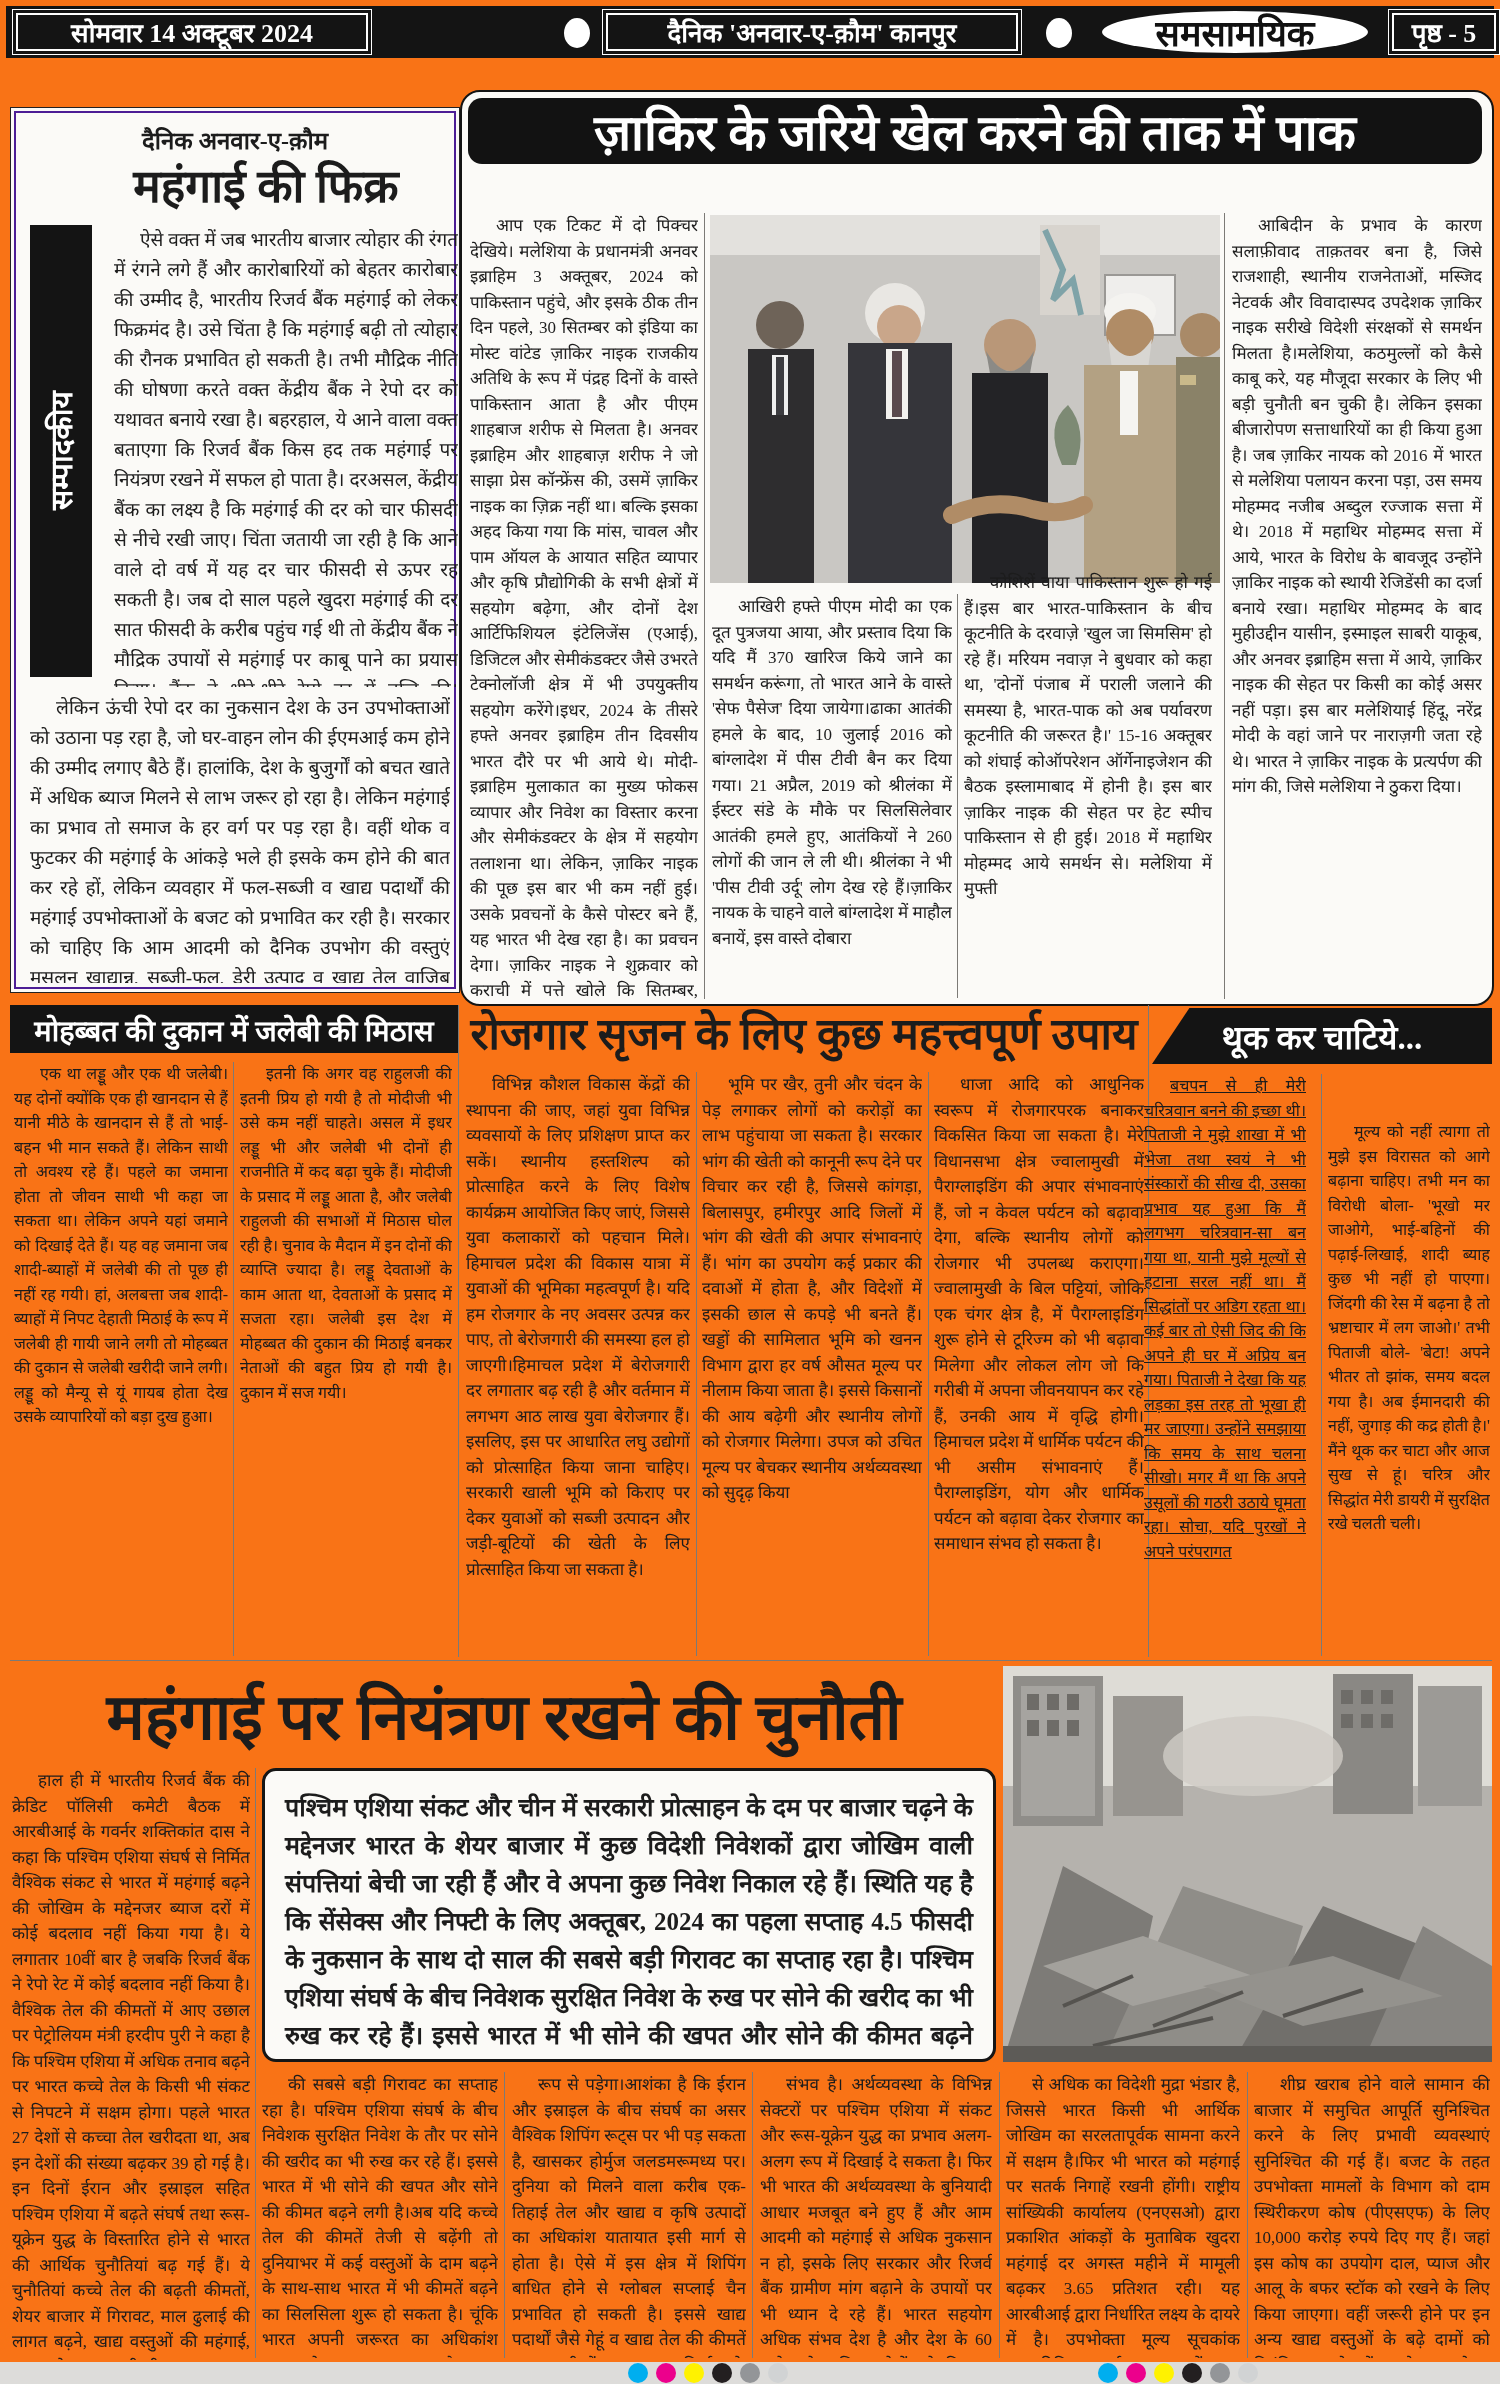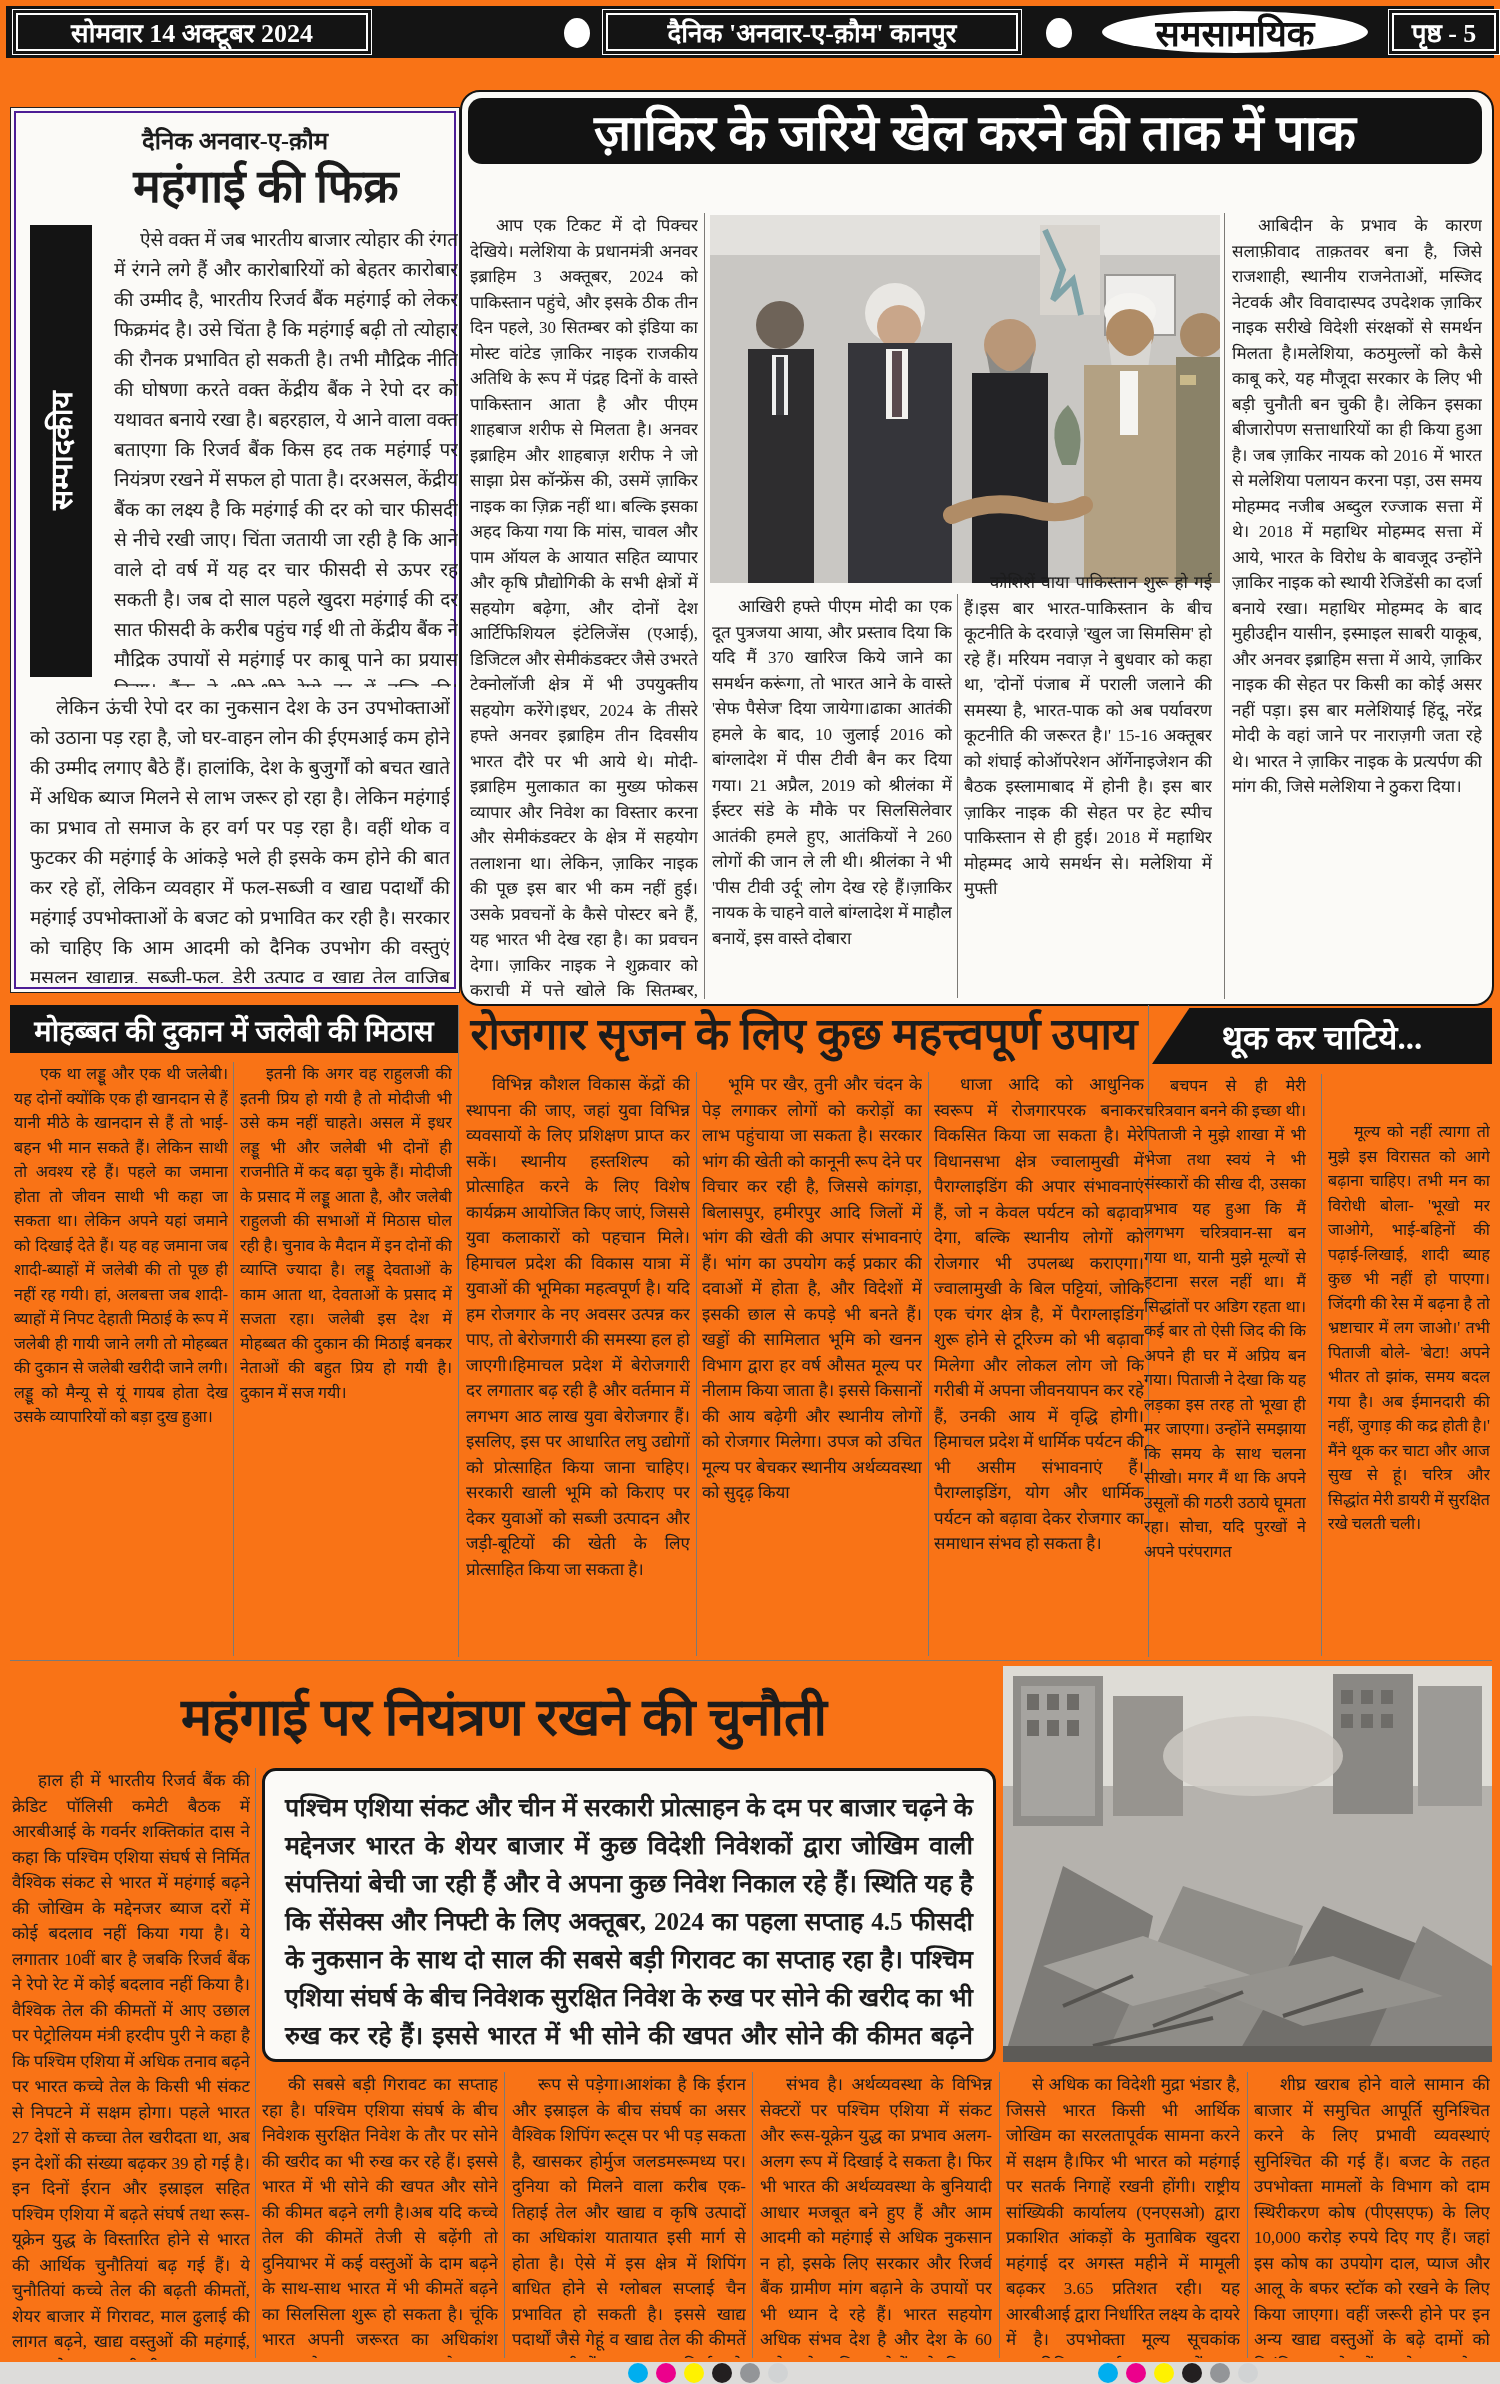--- a/index.html
+++ b/index.html
@@ -43,21 +43,21 @@
               display:flex;align-items:center;justify-content:center;color:#fff;font-size:29px;font-weight:700;}
   
   .rojgar-head{position:absolute;left:462px;top:1000px;width:684px;height:64px;display:flex;align-items:center;justify-content:center;
                font-size:44px;font-weight:800;white-space:nowrap;}
   
   .thook-bar{position:absolute;left:1152px;top:1008px;width:340px;height:56px;background:#141414;
              clip-path:polygon(11% 0,100% 0,100% 100%,0 100%);
              display:flex;align-items:center;justify-content:center;color:#fff;font-size:33px;font-weight:700;}
   
   .meh-head{position:absolute;left:14px;top:1664px;width:980px;height:100px;display:flex;align-items:center;justify-content:center;
-            font-size:52px;font-weight:800;white-space:nowrap;}
+            font-size:64px;font-weight:800;white-space:nowrap;}
   .meh-intro{position:absolute;left:262px;top:1768px;width:688px;height:252px;border:3px solid #161616;border-radius:14px;
              padding:18px 20px;font-size:25px;line-height:38px;font-weight:700;text-align:justify;overflow:hidden;background:#fbfaf7;}
   
   .foot{position:absolute;left:0;top:2362px;width:1500px;height:22px;background:#dddcda;}
   .dots{position:absolute;top:2363px;display:flex;gap:8px;}
   .dots span{width:20px;height:20px;border-radius:50%;display:inline-block;}
 </style>
 </head>
 <body>
 
@@ -168,21 +168,21 @@
   <div class="col body17" style="left:934px;top:1072px;width:210px;height:584px;">
       <p>धाजा आदि को आधुनिक स्वरूप में रोजगारपरक बनाकर विकसित किया जा सकता है। मेरे विधानसभा क्षेत्र ज्वालामुखी में पैराग्लाइडिंग की अपार संभावनाएं हैं, जो न केवल पर्यटन को बढ़ावा देगा, बल्कि स्थानीय लोगों को रोजगार भी उपलब्ध कराएगा। ज्वालामुखी के बिल पट्टियां, जोकि एक चंगर क्षेत्र है, में पैराग्लाइडिंग शुरू होने से टूरिज्म को भी बढ़ावा मिलेगा और लोकल लोग जो कि गरीबी में अपना जीवनयापन कर रहे हैं, उनकी आय में वृद्धि होगी। हिमाचल प्रदेश में धार्मिक पर्यटन की भी असीम संभावनाएं हैं। पैराग्लाइडिंग, योग और धार्मिक पर्यटन को बढ़ावा देकर रोजगार का समाधान संभव हो सकता है।</p>
     </div>
   <div class="vrule" style="left:696px;top:1072px;height:584px;"></div>
   <div class="vrule" style="left:928px;top:1072px;height:584px;"></div>
   <div class="vrule" style="left:1148px;top:1005px;height:652px;"></div>
 
   <div class="thook-bar">
     <span>थूक कर चाटिये...</span>
   </div>
-  <div class="col body16" style="left:1144px;top:1074px;width:162px;height:582px;">
+  <div class="col body16" style="left:1144px;top:1074px;width:162px;height:582px;text-decoration:underline;">
       <p>बचपन से ही मेरी चरित्रवान बनने की इच्छा थी। पिताजी ने मुझे शाखा में भी भेजा तथा स्वयं ने भी संस्कारों की सीख दी, उसका प्रभाव यह हुआ कि मैं लगभग चरित्रवान-सा बन गया था, यानी मुझे मूल्यों से हटाना सरल नहीं था। मैं सिद्धांतों पर अडिग रहता था। कई बार तो ऐसी जिद की कि अपने ही घर में अप्रिय बन गया। पिताजी ने देखा कि यह लड़का इस तरह तो भूखा ही मर जाएगा। उन्होंने समझाया कि समय के साथ चलना सीखो। मगर मैं था कि अपने उसूलों की गठरी उठाये घूमता रहा। सोचा, यदि पुरखों ने अपने परंपरागत</p>
     </div>
   <div class="col body16" style="left:1328px;top:1120px;width:162px;height:582px;">
       <p>मूल्य को नहीं त्यागा तो मुझे इस विरासत को आगे बढ़ाना चाहिए। तभी मन का विरोधी बोला- 'भूखो मर जाओगे, भाई-बहिनों की पढ़ाई-लिखाई, शादी ब्याह कुछ भी नहीं हो पाएगा। जिंदगी की रेस में बढ़ना है तो भ्रष्टाचार में लग जाओ।' तभी पिताजी बोले- 'बेटा! अपने भीतर तो झांक, समय बदल गया है। अब ईमानदारी की नहीं, जुगाड़ की कद्र होती है।' मैंने थूक कर चाटा और आज सुख से हूं। चरित्र और सिद्धांत मेरी डायरी में सुरक्षित रखे चलती चली।</p>
     </div>
   <div class="vrule" style="left:1321px;top:1074px;height:582px;"></div>
 
   <div class="hrule" style="left:10px;top:1660px;width:1482px;"></div>
 
   <div class="meh-head">महंगाई पर नियंत्रण रखने की चुनौती</div>

